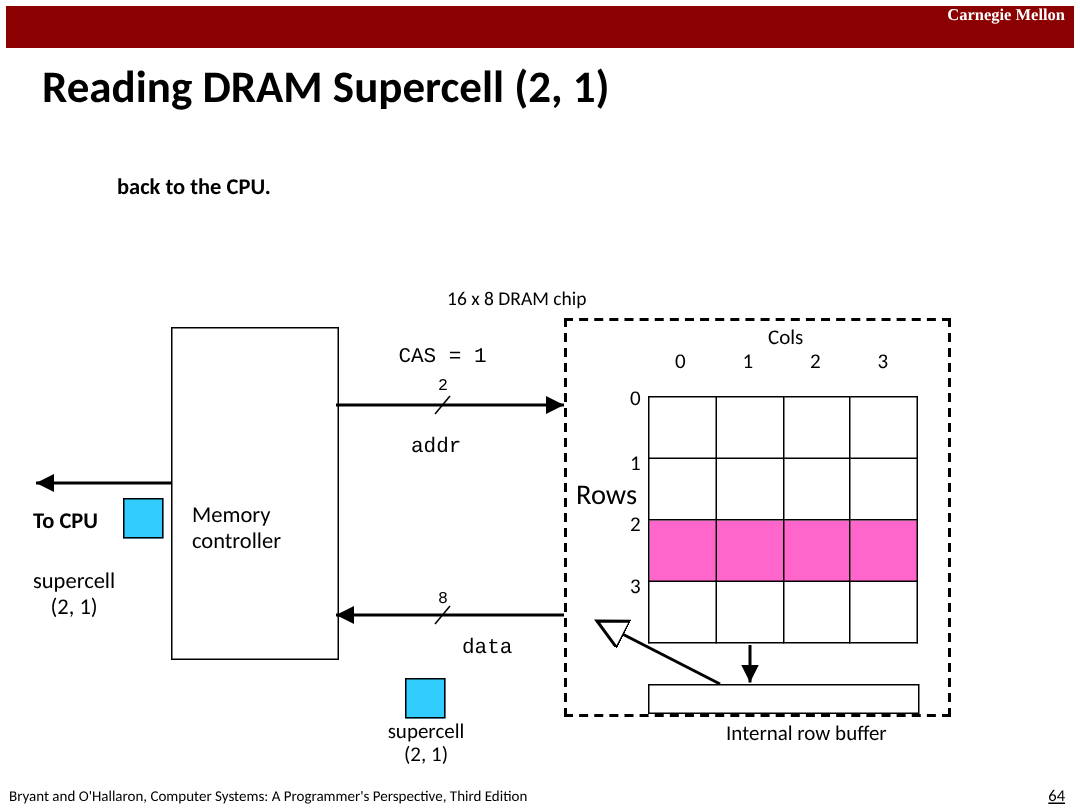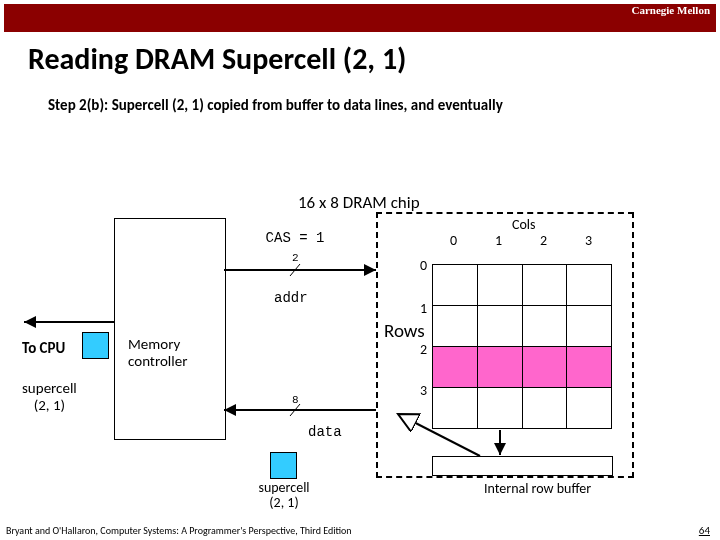--- a/index.html
+++ b/index.html
@@ -48,21 +48,21 @@
   .steps .step {
     margin-bottom: 4px;
   }
   .steps .bold { font-weight: bold; }
   .steps .cas { color: #c00000; text-decoration: underline; font-weight: bold; }
   .steps .sub { padding-left: 30px; }
   .chiplabel {
     position: absolute;
     left: 298px;
     top: 192px;
-    font-size: 17px;
+    font-size: 13px;
   }
   .chipbox {
     position: absolute;
     left: 376px;
     top: 212px;
     width: 254px;
     height: 262px;
     border: 2px dashed #000;
   }
   
@@ -224,21 +224,22 @@
 <body>
 
 <div class="topbar">
   <span class="brand">Carnegie Mellon</span>
 </div>
 
 <div class="title">Reading DRAM Supercell (2, 1)</div>
 
 <div class="steps">
   <div class="step">
-    <span class="bold">Step 2(b): Supercell (2, 1) copied from buffer to data lines, and eventually</span><br>
+    <br>
+    <span class="bold sub">back to the CPU.</span>
   </div>
 </div>
 
 <div class="chiplabel">16 x 8 DRAM chip</div>
 <div class="chipbox"></div>
 
 <div class="colslabel">Cols</div>
 <div class="colnums c0">0</div>
 <div class="colnums c1">1</div>
 <div class="colnums c2">2</div>

